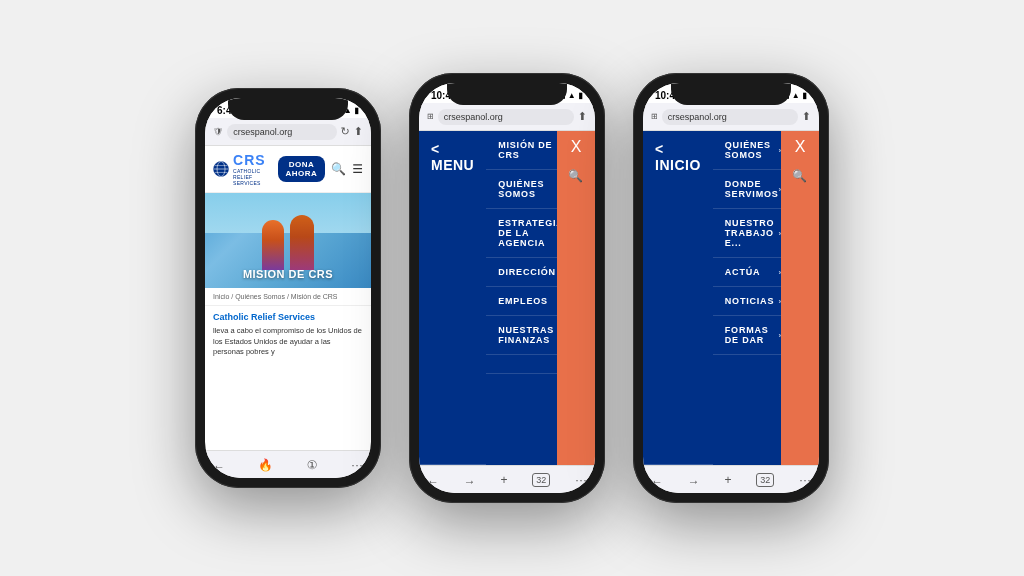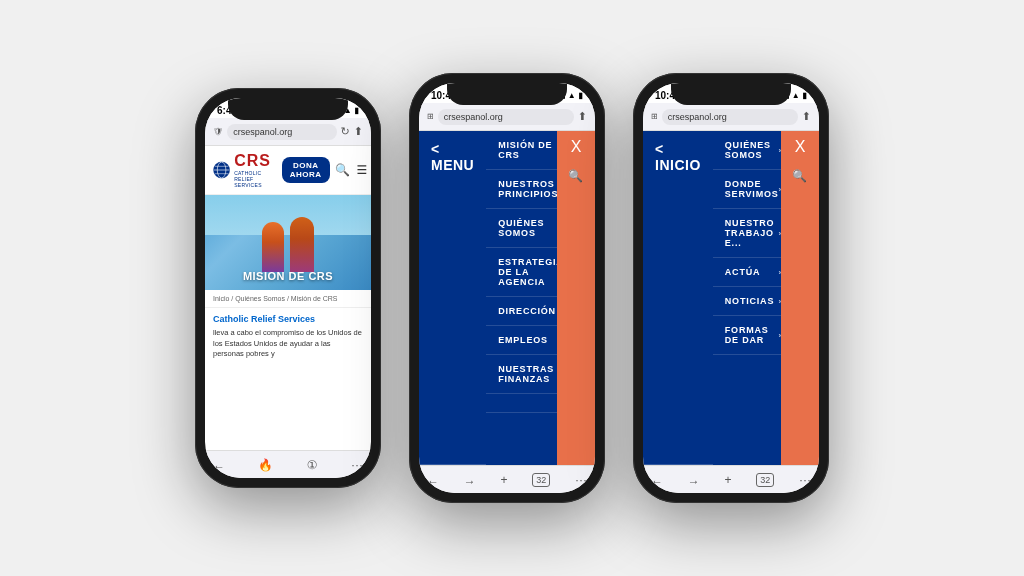--- a/index.html
+++ b/index.html
@@ -141,21 +141,21 @@
     }
     .crs-logo {
       display: flex;
       align-items: center;
       gap: 4px;
     }
     .crs-logo-text {
       display: flex;
       flex-direction: column;
     }
-    .crs-text { font-size: 16px; font-weight: 900; color: #b91c1c; letter-spacing: 1px; }
+    .crs-text { font-size: 14px; font-weight: 900; color: #3b82f6; letter-spacing: 1px; }
     .crs-subtext { font-size: 5px; color: #003087; text-transform: uppercase; letter-spacing: 0.3px; }
     .header-icons { display: flex; gap: 6px; align-items: center; }
     .donate-btn {
       background: #003087;
       color: #fff;
       border: none;
       padding: 4px 8px;
       font-size: 8px;
       font-weight: 700;
       letter-spacing: 0.5px;
@@ -381,23 +381,20 @@
       <div class="menu-content">
         <div class="menu-panel">
           <div class="menu-header">
             <span>&lt; MENU</span>
           </div>
           <div id="menu2-items">
               <div class="menu-item">
                 <span>MISIÓN DE CRS</span>
               </div>
               <div class="menu-item">
-                <span>NUESTROS PRINCIPIOS</span>
-              </div>
-              <div class="menu-item">
                 <span>QUIÉNES SOMOS</span>
               </div>
               <div class="menu-item">
                 <span>ESTRATEGIA DE LA AGENCIA</span>
               </div>
               <div class="menu-item">
                 <span>DIRECCIÓN</span>
                 <span class="chevron">›</span>
               </div>
               <div class="menu-item">

